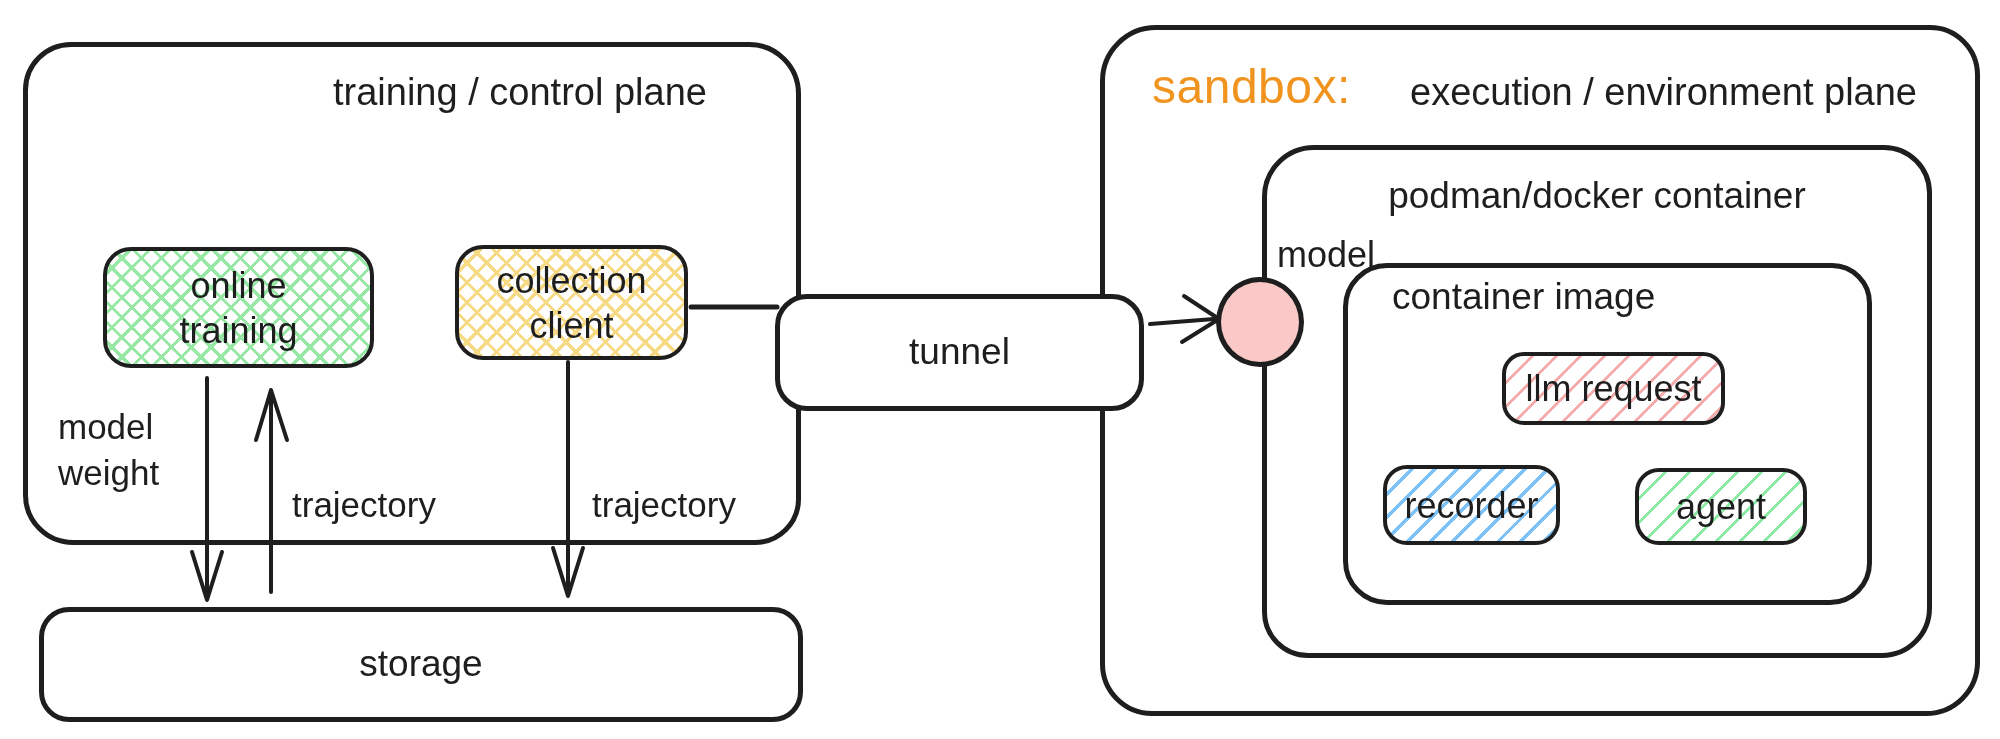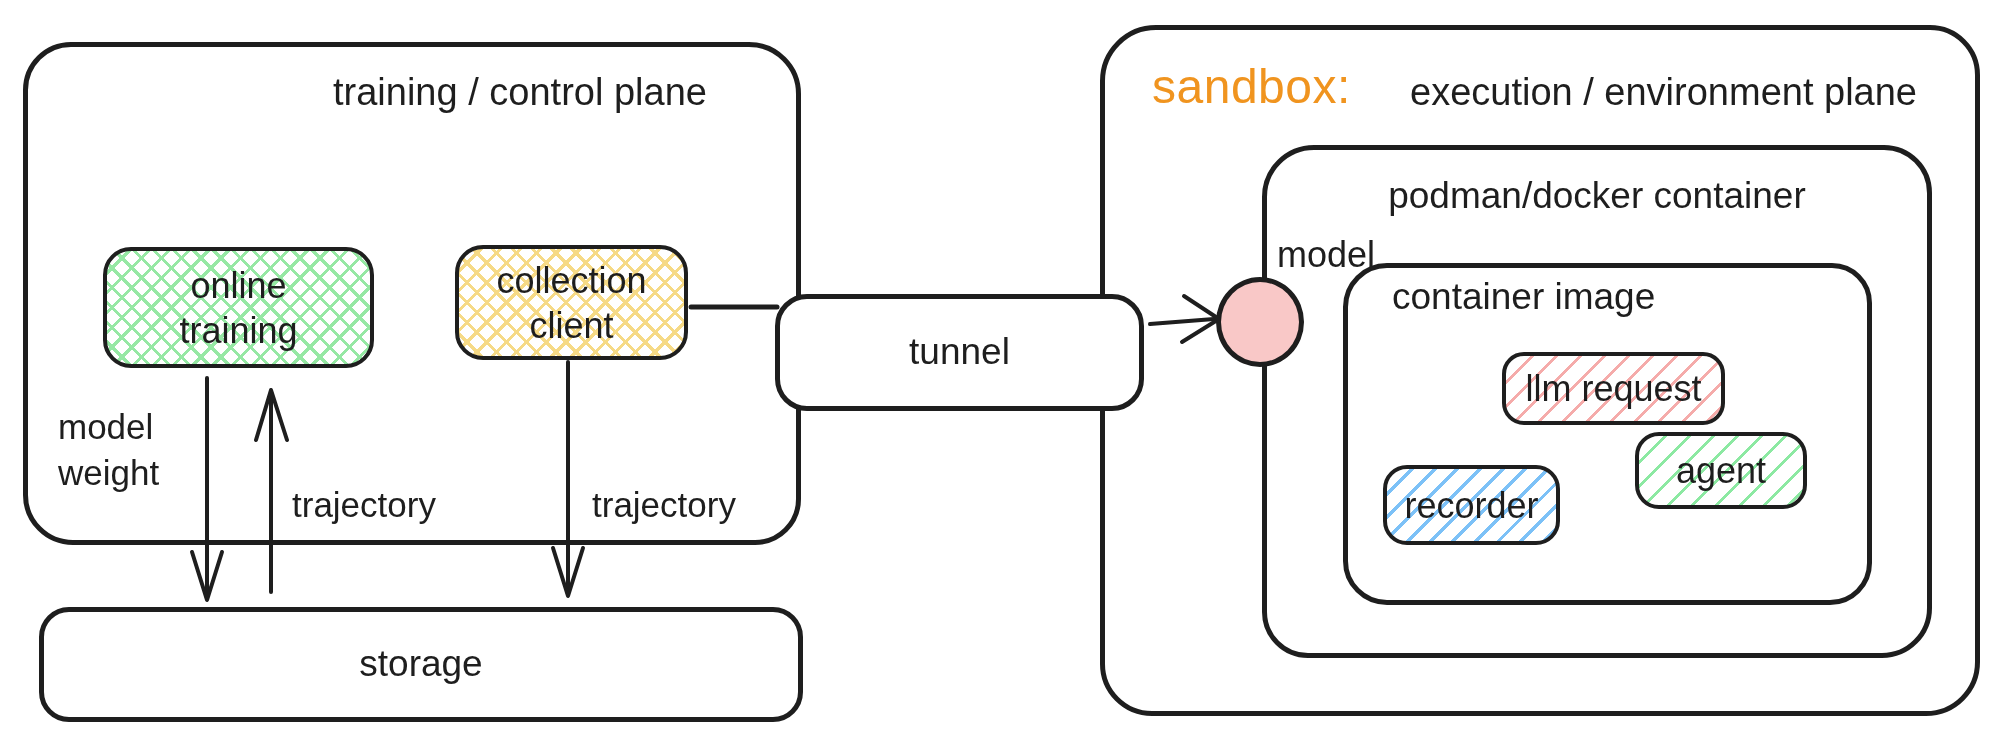--- a/index.html
+++ b/index.html
@@ -124,21 +124,21 @@
   <div class="port-circle z5" style="left:1216px; top:277px; width:88px; height:90px;"></div>
   <div class="label small-label z7" style="left:1277px; top:232px;">model</div>
 
   <div class="box z2" style="left:1343px; top:263px; width:529px; height:342px; border-radius:44px 40px 42px 44px;"></div>
   <div class="label small-label z7" style="left:1392px; top:273px; font-size:37px;">container image</div>
 
   <div class="node hatch-red z3" style="left:1495px; top:352px; width:223px; height:73px; border-radius:22px; background-color:transparent;">llm request</div>
 
   <div class="node hatch-blue z3" style="left:1383px; top:465px; width:177px; height:80px; border-radius:24px; background-color:transparent;">recorder</div>
 
-  <div class="node hatch-green-light z3" style="left:1635px; top:432px; width:172px; height:77px; border-radius:24px; background-color:transparent;">agent</div>
+  <div class="node hatch-green-light z3" style="left:1635px; top:468px; width:172px; height:77px; border-radius:24px; background-color:transparent;">agent</div>
 
   <svg class="arrows z6" width="2000" height="739" viewBox="0 0 2000 739" fill="none" stroke="currentColor" stroke-width="4" stroke-linecap="round" stroke-linejoin="round">
     <g>
       <path d="M207 378 L207 596"></path>
       <path d="M192 552 L207 600 L222 552"></path>
     </g>
     <g>
       <path d="M271 592 L271 396"></path>
       <path d="M256 440 L271 390 L287 440"></path>
     </g>

